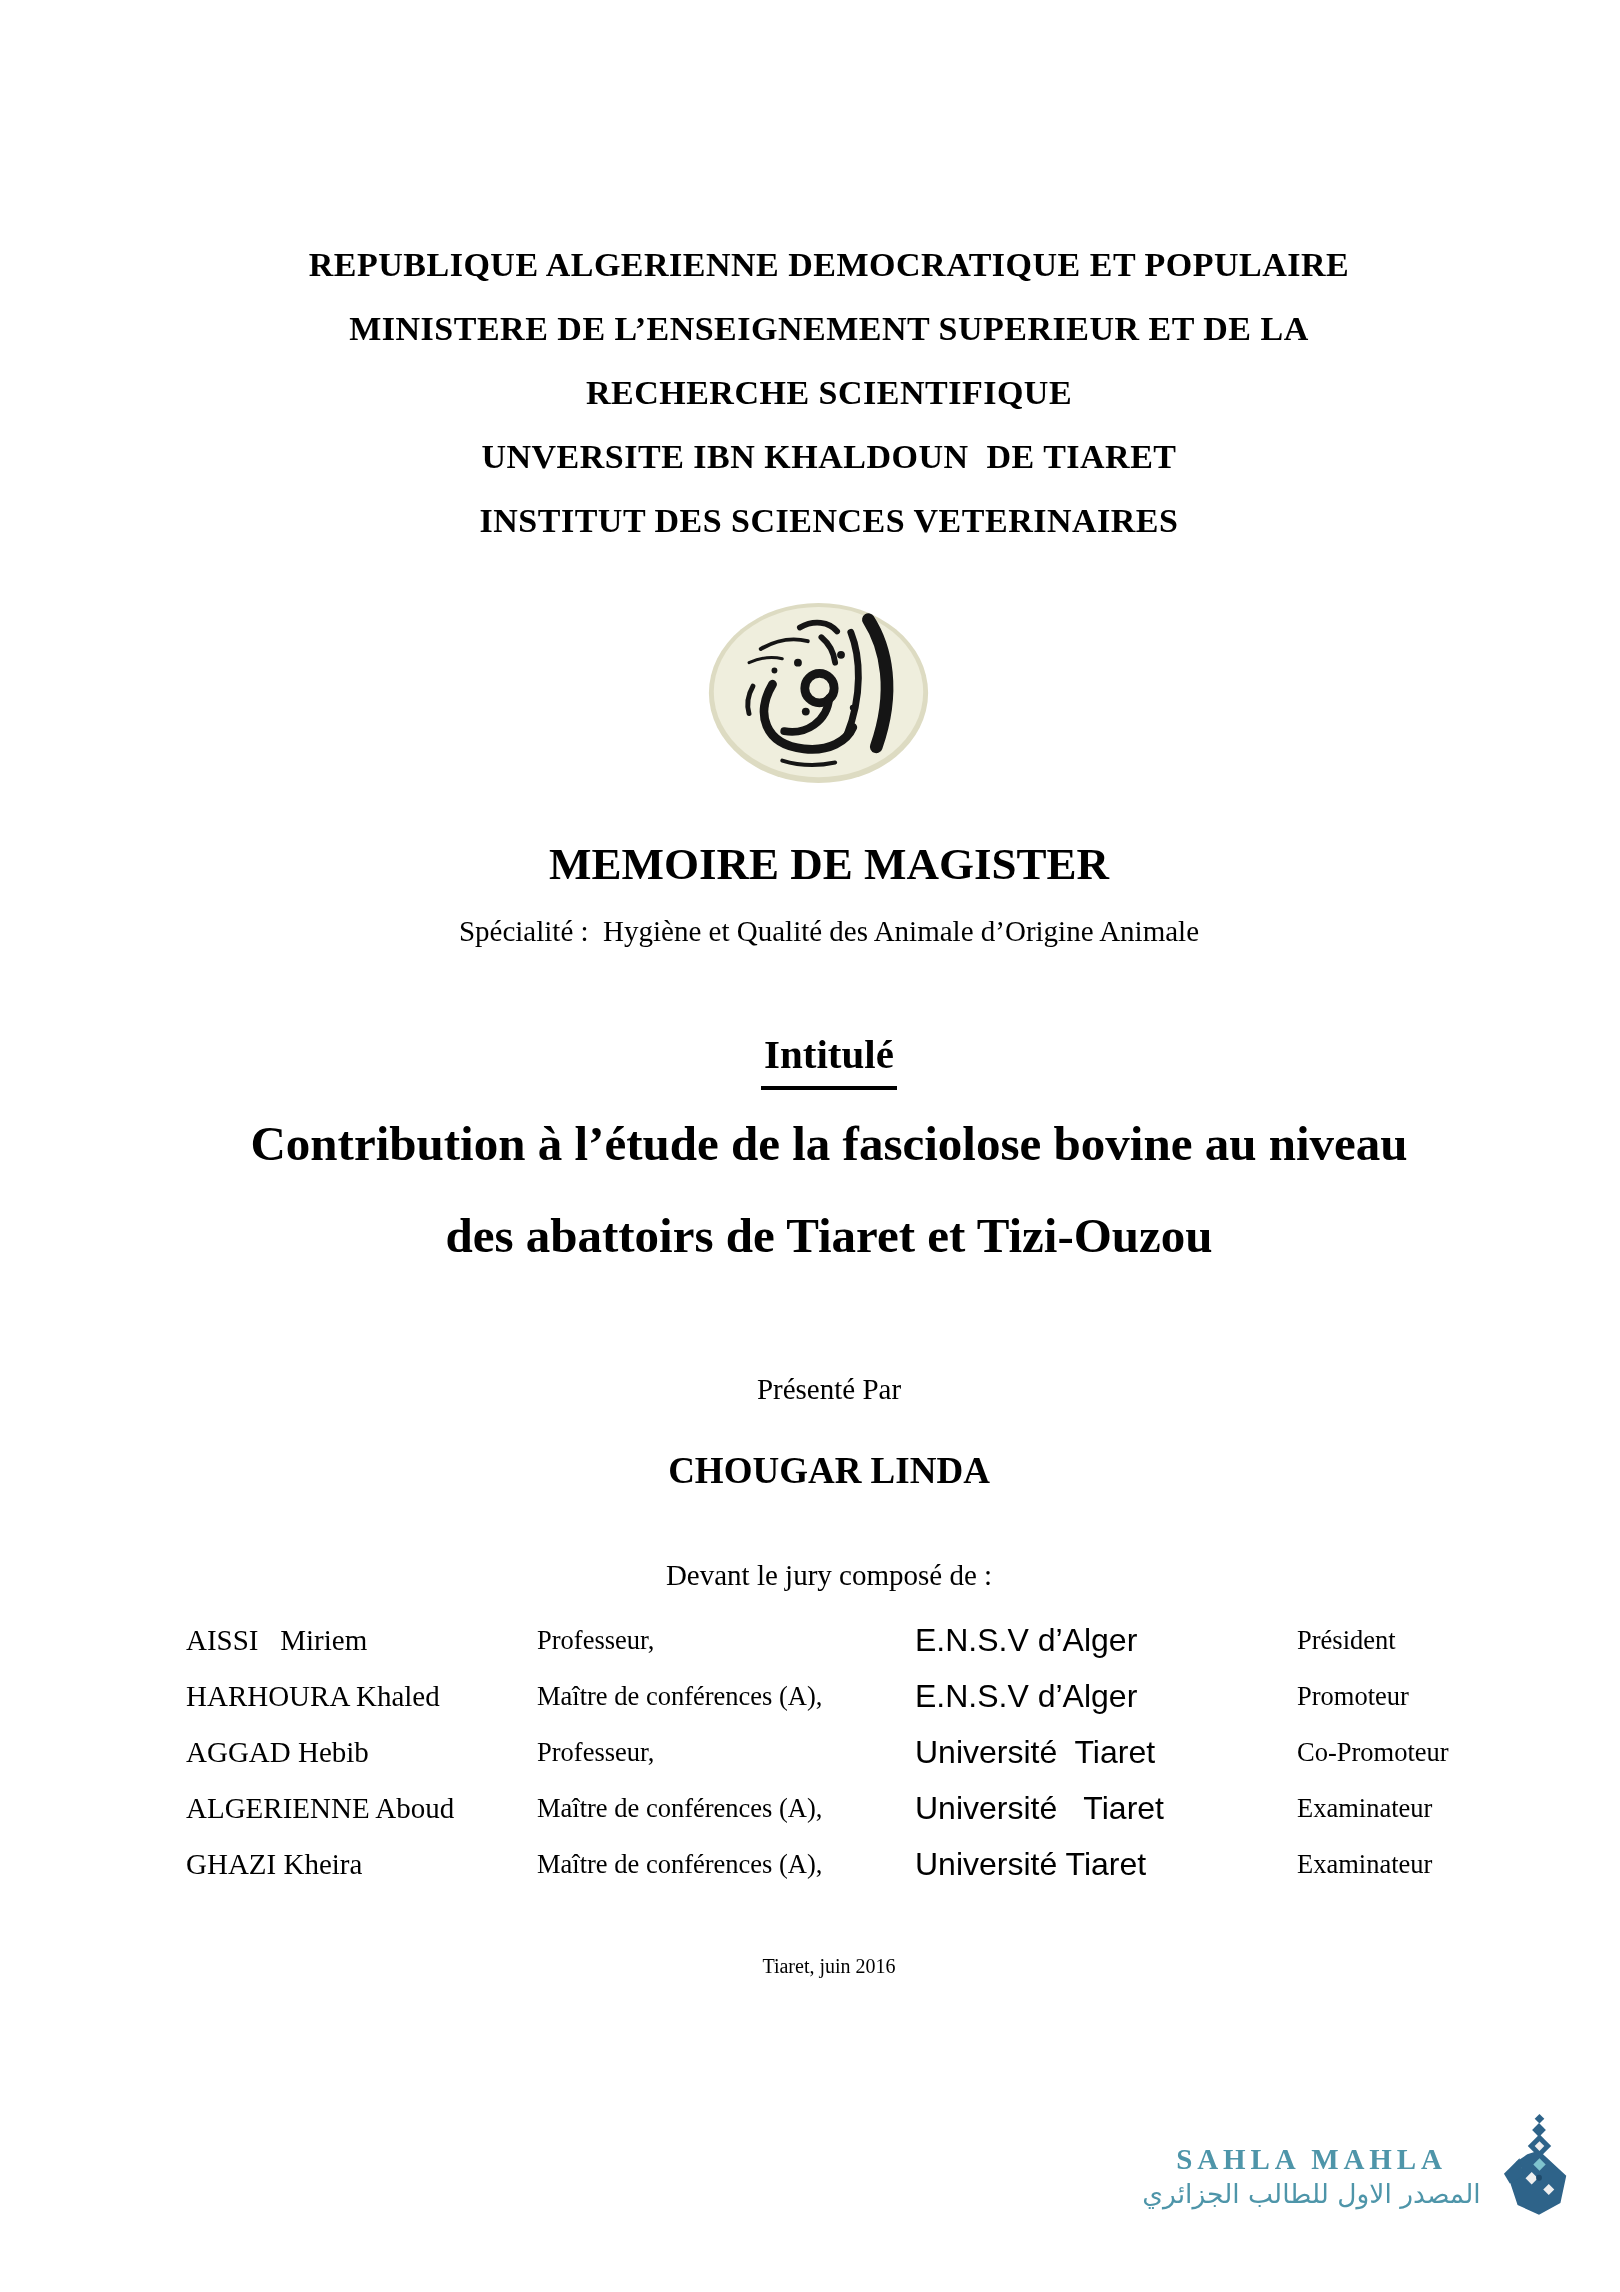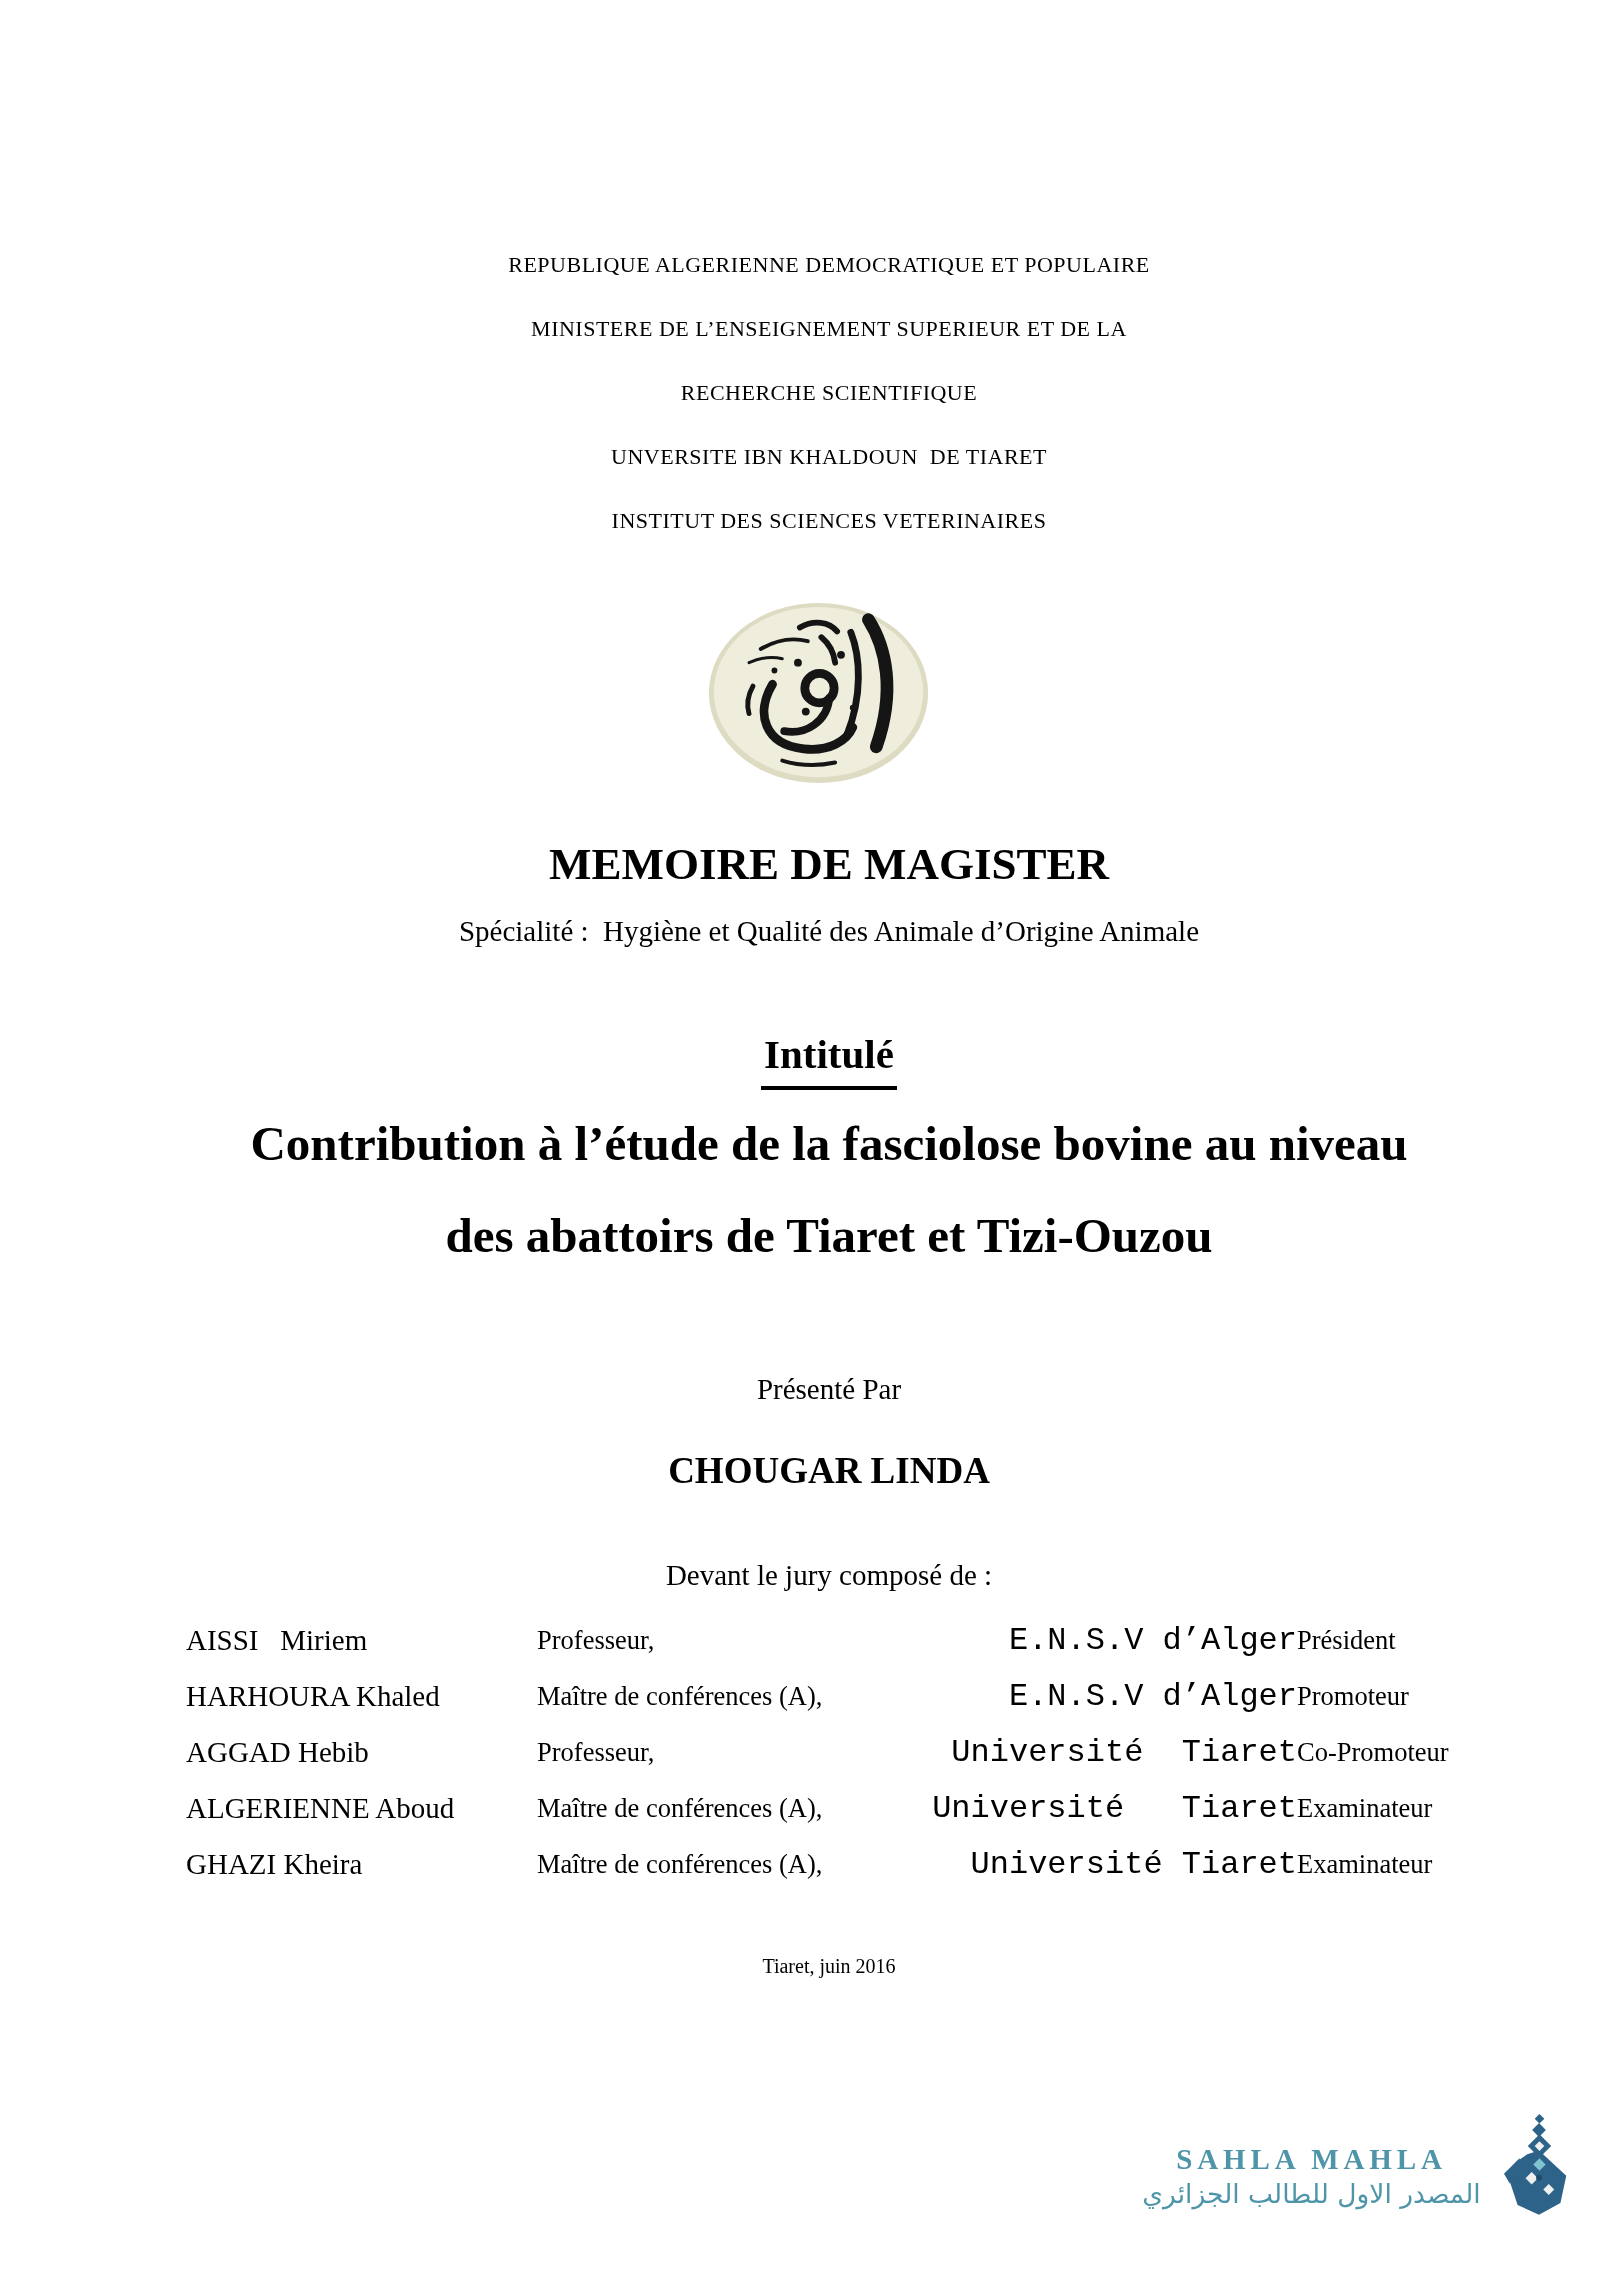--- a/index.html
+++ b/index.html
@@ -4,21 +4,21 @@
 <style>
   * { margin: 0; padding: 0; box-sizing: border-box; }
   html, body { width: 1620px; height: 2293px; background: #ffffff; }
   body { font-family: "Liberation Serif", "DejaVu Serif", serif; color: #000000; position: relative; overflow: hidden; }
   .abs { position: absolute; }
   .content { left: 186px; width: 1286px; text-align: center; }
   .prewrap { white-space: pre-wrap; }
 
   
   .header-block { top: 233px; }
-  .header-line { height: 64px; line-height: 64px; font-size: 22px; font-weight: normal; letter-spacing: 0.5px; }
+  .header-line { height: 64px; line-height: 64px; font-size: 34px; font-weight: bold; letter-spacing: 0.5px; }
 
   
   .seal { left: 704px; top: 598px; width: 229px; height: 192px; }
 
   
   .degree-title { top: 835px; font-size: 45px; font-weight: bold; height: 59px; line-height: 59px; }
   .specialty { top: 910px; font-size: 29px; height: 43px; line-height: 43px; }
 
   
   .thesis-label-wrap { top: 1025px; height: 59px; line-height: 59px; }
@@ -29,21 +29,21 @@
   .presented-by { top: 1370px; font-size: 29px; height: 39px; line-height: 39px; }
   .author-name { top: 1419px; font-size: 37px; font-weight: bold; height: 51px; line-height: 51px; margin-top: 26px; }
 
   
   .jury-heading { top: 1556px; font-size: 29px; height: 39px; line-height: 39px; }
   .jury-table { left: 186px; top: 1612px; width: 1304px; }
   .jury-row { display: grid; grid-template-columns: 351px 378px 382px 1fr; height: 56px; align-items: center; }
   .cell { white-space: pre-wrap; overflow: visible; }
   .cell-name { font-size: 29px; }
   .cell-title { font-size: 26.5px; }
-  .cell-inst { font-size: 32px; font-family: Liberation Mono, monospace; font-stretch: semi-condensed; text-align: right; }
+  .cell-inst { font-size: 32px; font-family: Liberation Sans, sans-serif; font-stretch: semi-condensed; }
   .cell-role { font-size: 26.5px; }
 
   
   .place-date { top: 1947px; font-size: 20px; height: 39px; line-height: 39px; }
 
   
   .brand-text { left: 1135px; top: 2143px; width: 353px; text-align: center; font-size: 29px; font-weight: bold; letter-spacing: 4.9px; color: #4E95A9; font-family: Liberation Serif, serif; }
   .brand-tagline { left: 1135px; top: 2178px; width: 353px; text-align: center; font-size: 26.5px; color: #4E95A9; direction: rtl; font-family: "DejaVu Sans", sans-serif; }
   .brand-emblem { left: 1502px; top: 2113px; width: 74px; height: 108px; }
 </style>

